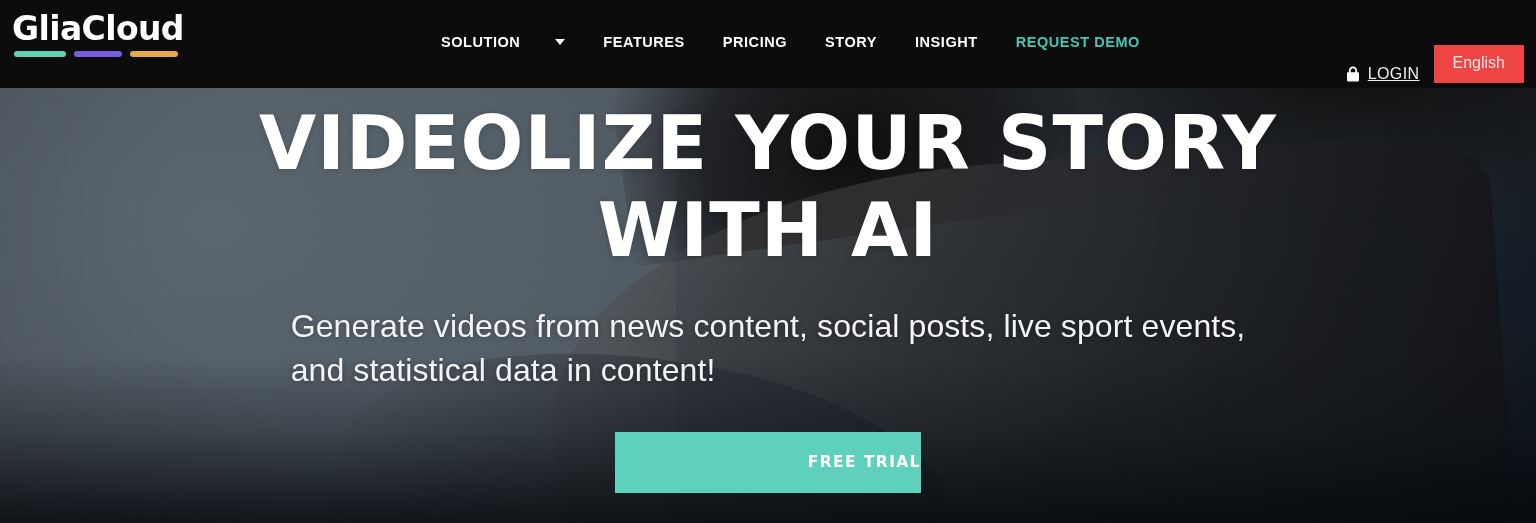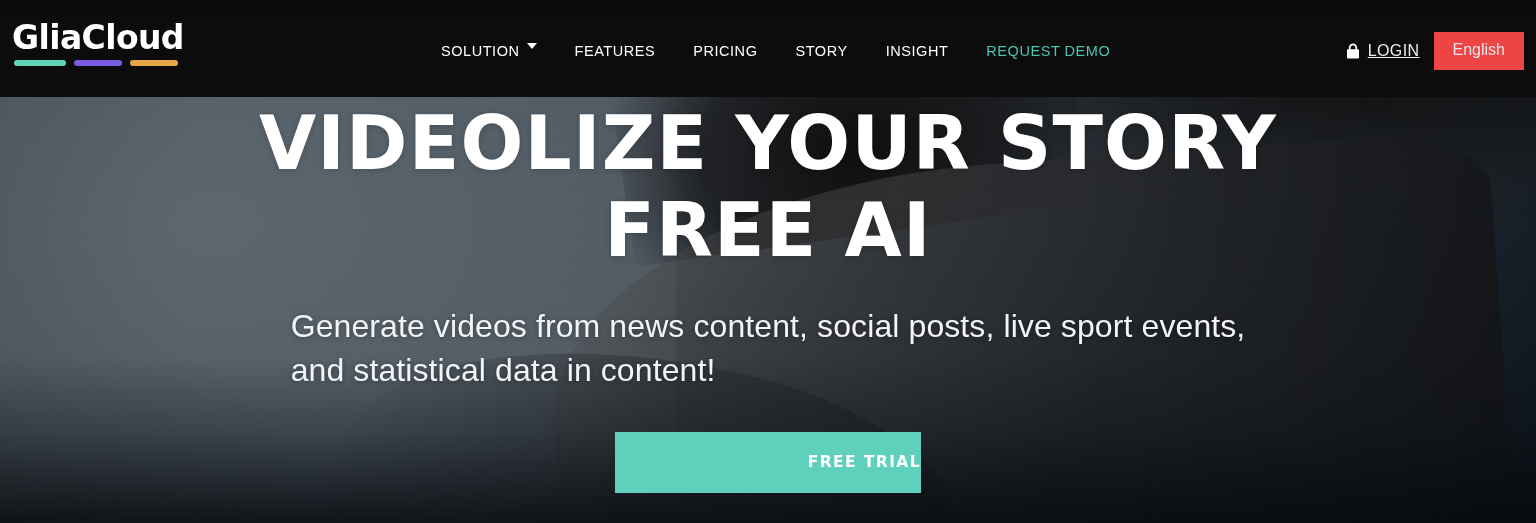--- a/index.html
+++ b/index.html
@@ -9,21 +9,21 @@
     overflow:hidden;
     background:#0a0a0a;
     font-family:"Liberation Sans", sans-serif;
     -webkit-font-smoothing:antialiased;
   }
 
   .page { position:relative; width:1536px; height:523px; overflow:hidden; }
 
   
   .navbar {
-    position:absolute; top:9px; left:0;
+    position:absolute; top:0; left:0;
     width:1536px; height:88px;
     background:#0c0c0c;
     display:flex; align-items:center;
     z-index:30;
   }
 
   .brand {
     position:absolute; left:12px; top:10px;
     width:175px;
   }
@@ -44,45 +44,46 @@
 
   
   .nav-links {
     position:absolute; left:441px; top:0;
     height:83px;
     display:flex; align-items:center;
     gap:0px;
   }
   .nav-link {
     font-size:14.5px;
-    font-weight:normal;
+    font-weight:bold;
     letter-spacing:0.55px;
     color:#ffffff;
     text-decoration:none;
     white-space:nowrap;
-    display:flex; 
+    display:flex; align-items:center;
     padding:0 0;
     margin-right:38px;
     cursor:pointer;
+    gap:28px;
   }
   .nav-link.accent { color:#49c5b1; margin-right:0; }
   .caret {
     display:inline-block;
     width:0; height:0;
     margin-left:7px;
     border-left:5px solid transparent;
     border-right:5px solid transparent;
     border-top:6px solid #ffffff;
   }
 
   
   .nav-right {
     position:absolute; right:12px; top:0;
     height:83px;
-    display:flex; align-items:center;
+    display:flex; align-items:flex-end;
     gap:14px;
   }
   .login {
     display:flex; align-items:center; gap:8px;
     color:#ededed;
     font-size:16px;
     letter-spacing:0.4px;
     cursor:pointer;
   }
   .lock-icon { display:block; width:14px; height:16px; }
@@ -269,21 +270,21 @@
     <div class="bg-sweater"></div>
     <div class="bg-arm"></div>
     <div class="bg-bottomdark"></div>
     <div class="bg-vignette"></div>
     <div class="bg-grain"></div>
 
     <div class="hero-content">
 
       <h1 class="headline">
         <span>VIDEOLIZE YOUR STORY</span><br>
-        <span>FREE AI</span>
+        <span>WITH AI</span>
       </h1>
 
       <p class="subhead">
         <span>Generate videos from news content, social posts, live sport events,</span><br>
         <span>and statistical data in content!</span>
       </p>
 
       <div class="cta-wrap">
         <button class="cta">FREE TRIAL</button>
       </div>

